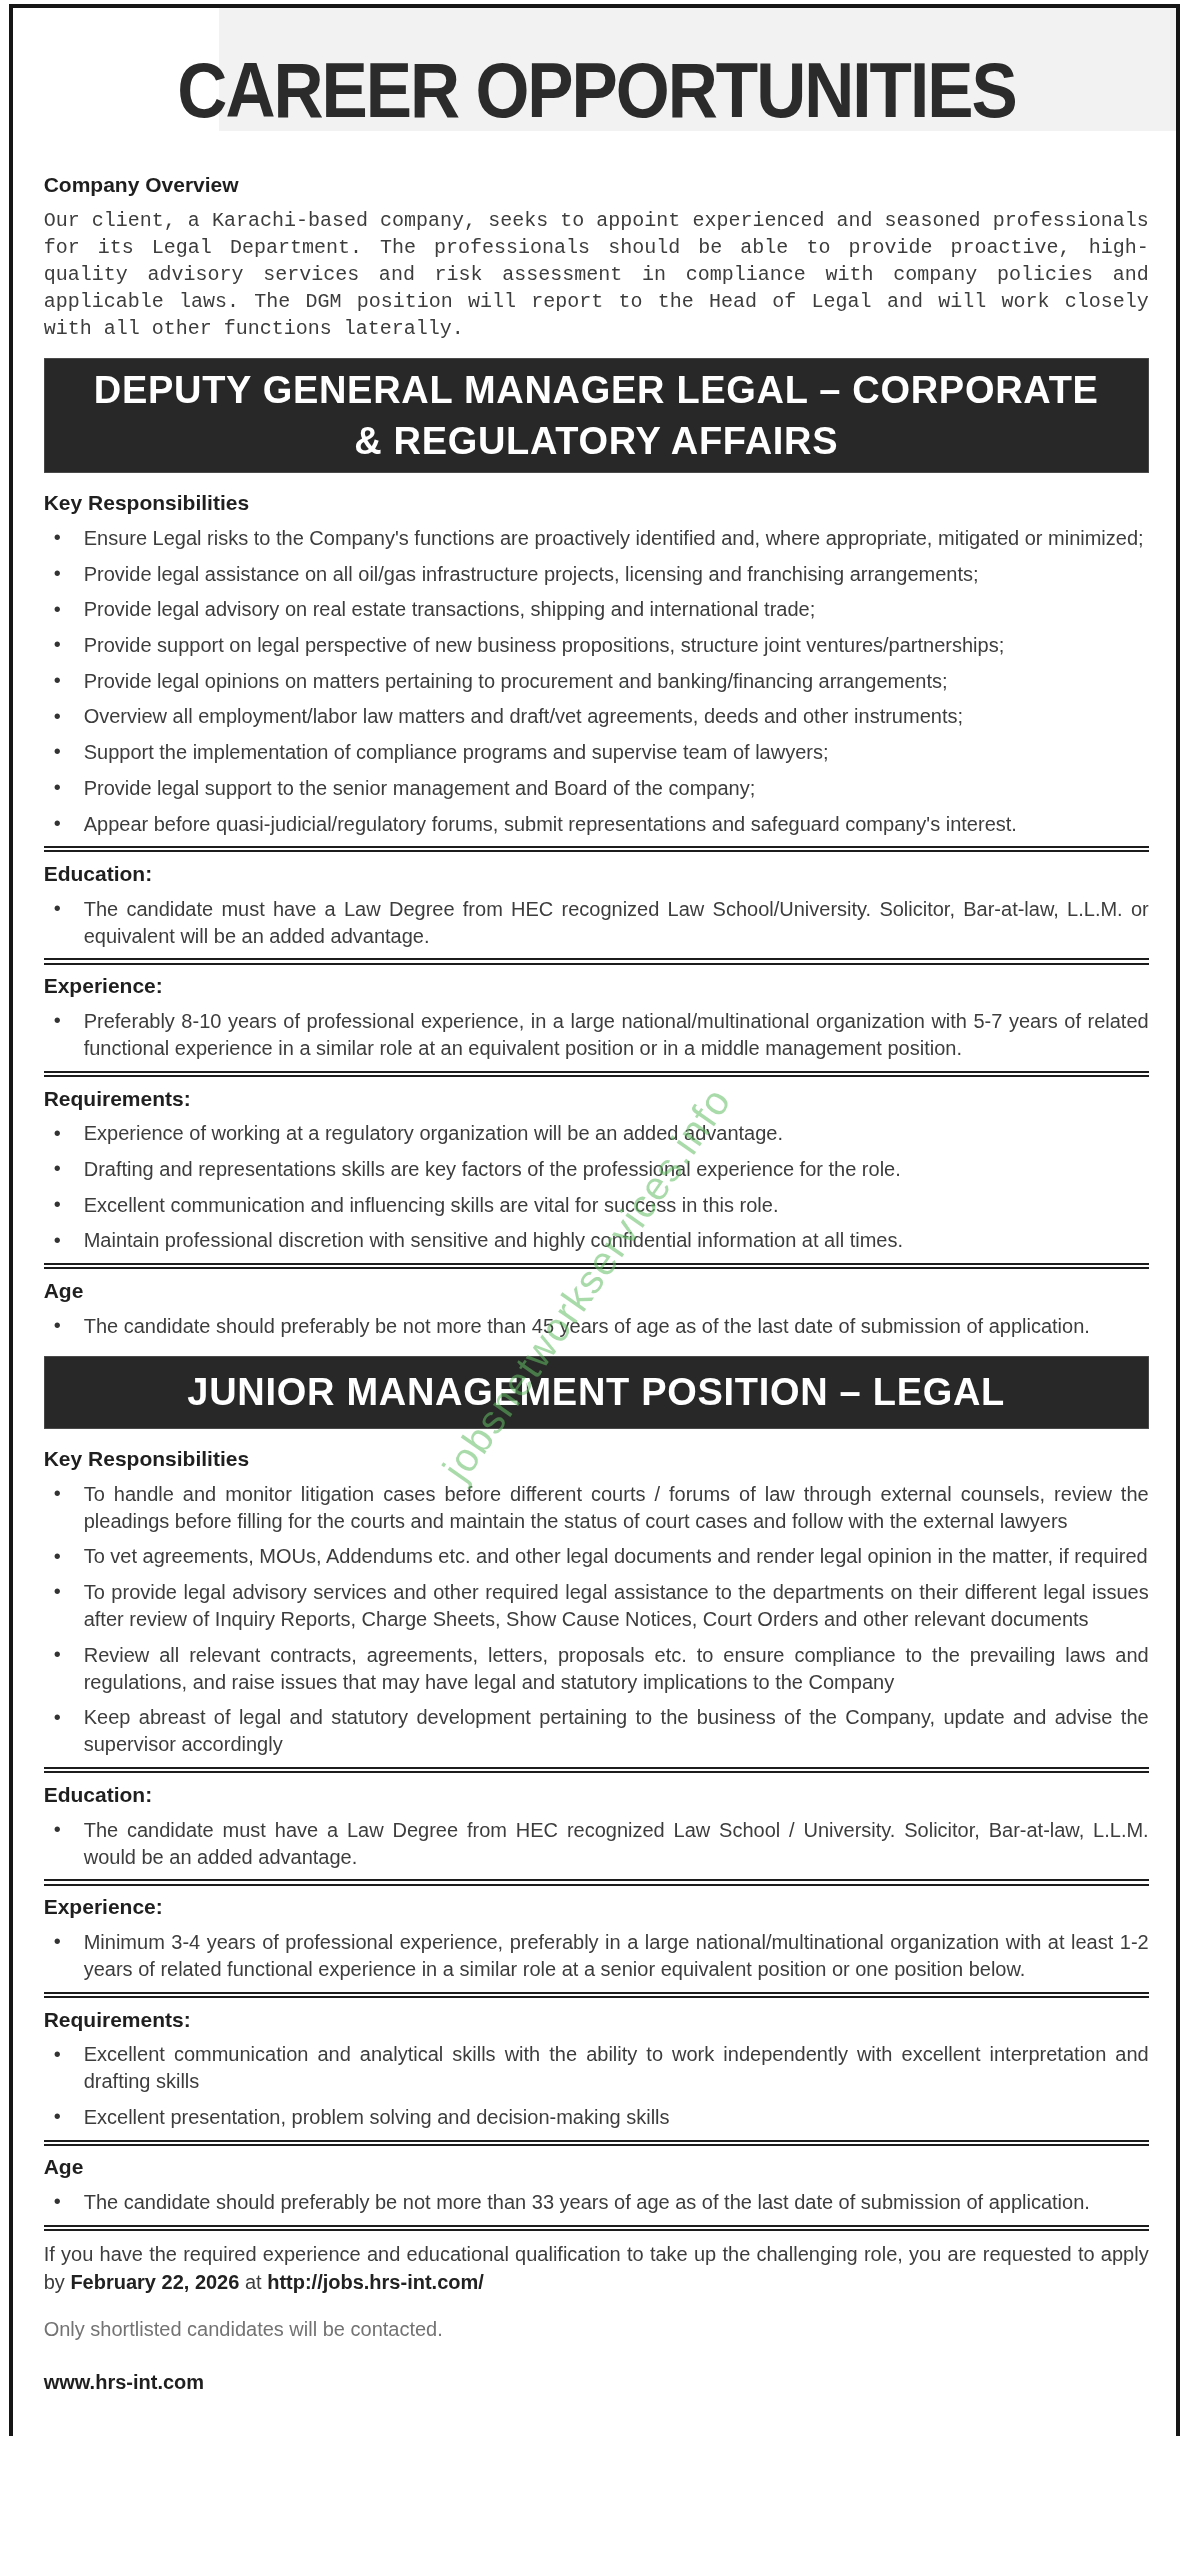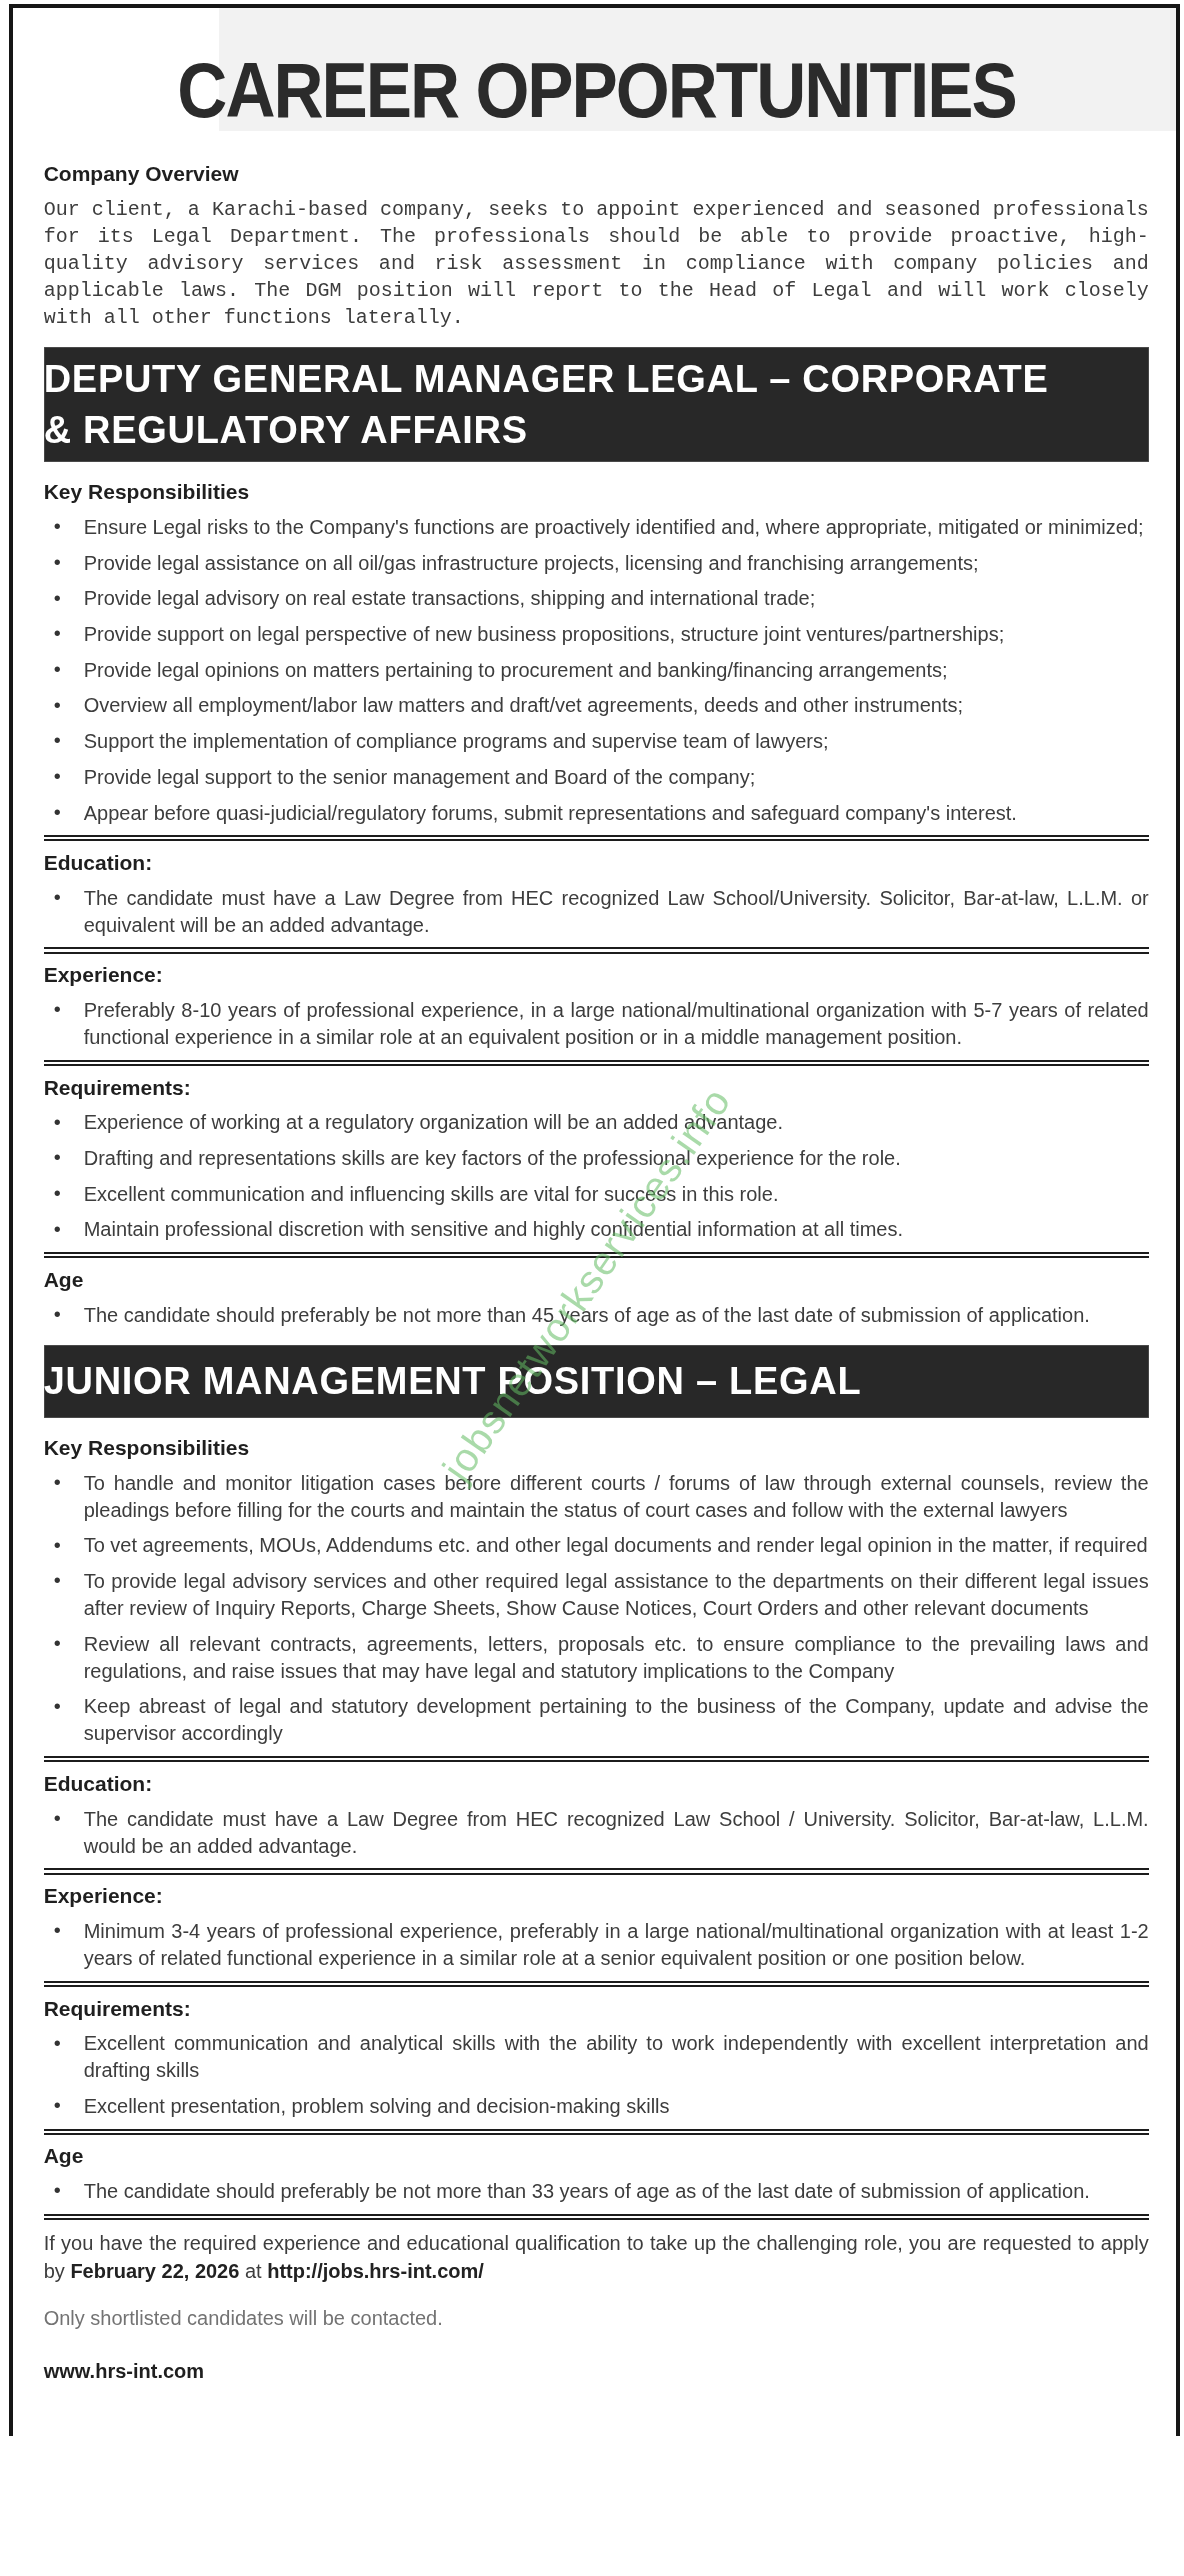--- a/index.html
+++ b/index.html
@@ -5,24 +5,24 @@
   html,body{margin:0;padding:0;background:#fff;}
   .page{position:relative;width:1184px;height:2436px;background:#fff;overflow:hidden;
         font-family:"Liberation Sans", sans-serif;color:#3d3d3d;}
   .frame{position:absolute;left:8.7px;top:4.3px;width:1171px;height:2558px;box-sizing:border-box;
          border:4.3px solid #161616;background:#fff;overflow:hidden;}
   .titleband{position:absolute;left:206px;top:0;right:0;height:123px;background:#f2f2f2;z-index:0;}
   .content{position:relative;z-index:1;padding:19px 27px 0 31px;}
   h1.title{margin:10px 0 0;text-align:center;font-size:77px;font-weight:bold;color:#2b2b2b;
            letter-spacing:-2.2px;line-height:106px;transform:scaleX(0.9);white-space:nowrap;}
   .sec-h{margin:0 0 8.7px;font-size:21px;font-weight:bold;color:#1f1f1f;line-height:26px;}
-  .ov{margin-top:18px;}
+  .ov{margin-top:29px;}
   .mt24{margin-top:17.4px;}
   .intro{margin:7.2px 0 0;font-size:20px;line-height:27px;text-align:justify;color:#3d3d3d;font-family:Liberation Mono, monospace;}
-  .banner{background:#282828;color:#fff;text-align:left;margin-top:16px;box-shadow:0 0 0 0.7px #555 inset;}
+  .banner{background:#282828;color:#fff;text-align:center;margin-top:16px;box-shadow:0 0 0 0.7px #555 inset;}
   .banner1{padding:7.2px 0 5.8px;}
   .banner2{padding:11px 0;}
   .bline{font-size:38px;font-weight:bold;line-height:51px;letter-spacing:0.7px;}
   ul.bullets{list-style:none;margin:0;padding:0;}
   ul.bullets li{position:relative;padding-left:40px;font-size:20px;line-height:27px;
                 text-align:justify;color:#3d3d3d;}
   ul.bullets li + li{margin-top:8.7px;}
   ul.bullets li::before{content:"\2022";position:absolute;left:10px;top:-0.7px;font-size:20px;color:#333;}
   .sep{height:2.2px;border-top:2.2px solid #1c1c1c;border-bottom:2.2px solid #1c1c1c;margin:8.7px 0;}
   .closing{margin:10px 0 0;font-size:20px;line-height:27.5px;text-align:justify;color:#3d3d3d;}

